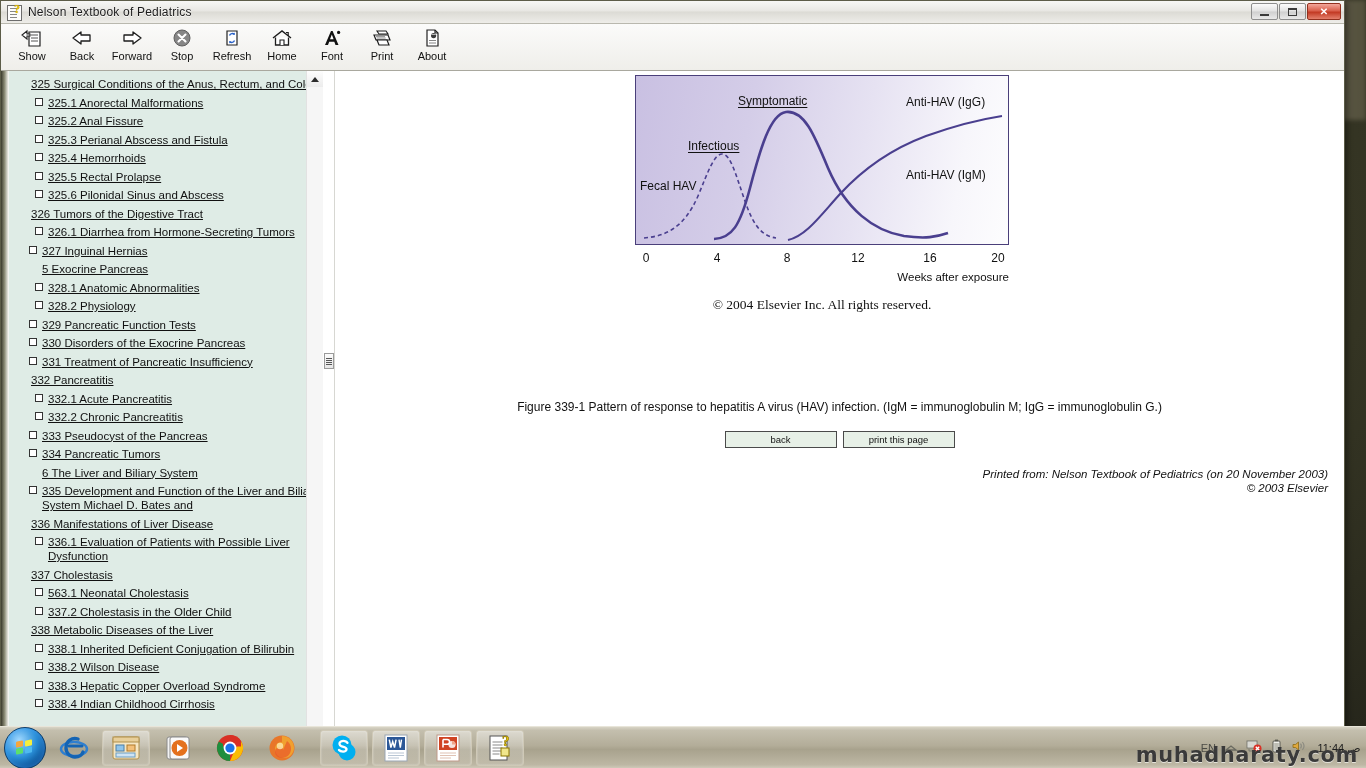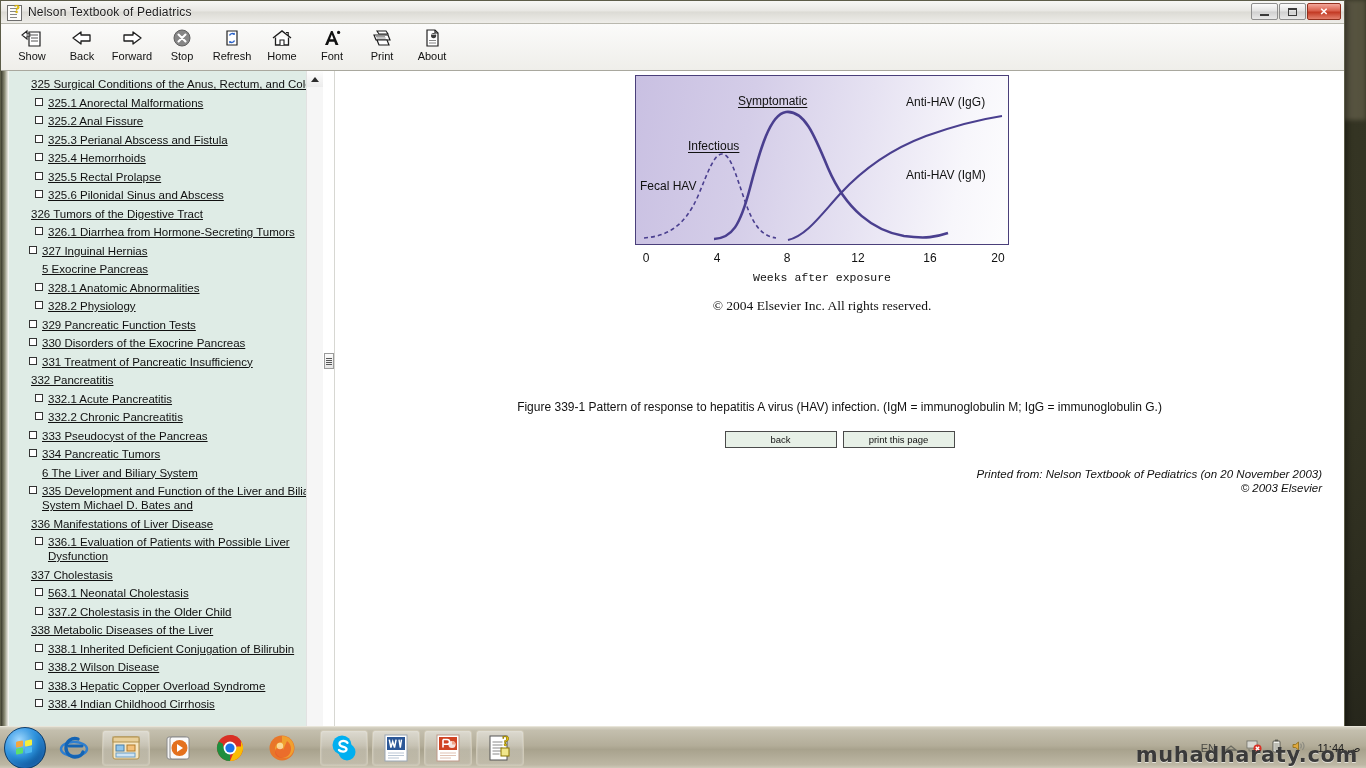--- a/index.html
+++ b/index.html
@@ -128,35 +128,35 @@
   #chart-box{
     width:374px;height:170px;border:1px solid #4a3f7a;box-sizing:border-box;
     background:linear-gradient(100deg,#c9c0e2 0%,#d4cde8 30%,#e6e2f2 60%,#f7f6fb 85%,#fdfdfe 100%);
     position:relative;
   }
   #chart-box svg{position:absolute;left:0;top:0;}
   .clab{position:absolute;font-size:12px;color:#111;white-space:nowrap;}
   .clab.u{text-decoration:underline;text-underline-offset:2px;}
   #xaxis{position:relative;width:374px;height:30px;}
   .xtick{position:absolute;top:6px;font-size:12px;color:#111;transform:translateX(-50%);}
-  #xtitle{text-align:center;font-size:11.5px;color:#111;margin-top:-4px;font-family:Liberation Mono, monospace;}
+  #xtitle{text-align:right;font-size:11.5px;color:#111;margin-top:-4px;}
   #copyline{
     text-align:center;font-family:"Liberation Serif",serif;font-size:13.5px;color:#111;margin-top:14px;
   }
   #figcaption{
     position:absolute;left:0;right:0;top:329px;text-align:center;font-size:12px;color:#111;
   }
   #btnrow{position:absolute;left:0;right:0;top:360px;display:flex;justify-content:center;gap:6px;}
   .pbtn{
     width:112px;height:17px;background:#e7f0e7;border:1px solid #4a4a4a;
     font-size:9.5px;color:#111;display:flex;align-items:center;justify-content:center;
     box-sizing:border-box;cursor:default;
   }
   #printed-from{
-    position:absolute;right:22px;top:396px;text-align:right;font-style:italic;
+    position:absolute;right:16px;top:396px;text-align:right;font-style:italic;
     font-size:11.5px;color:#111;line-height:14px;
   }
   
   #taskbar{
     position:absolute;left:0;bottom:0;width:1366px;height:41px;
     background:linear-gradient(180deg,#d8d4c6 0%,#c4bfae 8%,#b3ad99 45%,#a8a28d 55%,#bdb7a4 92%,#cec9b8 100%);
     border-top:1px solid #e8e5d9;display:flex;align-items:center;
   }
   #start-orb{
     width:40px;height:40px;margin-left:4px;border-radius:50%;flex:none;

